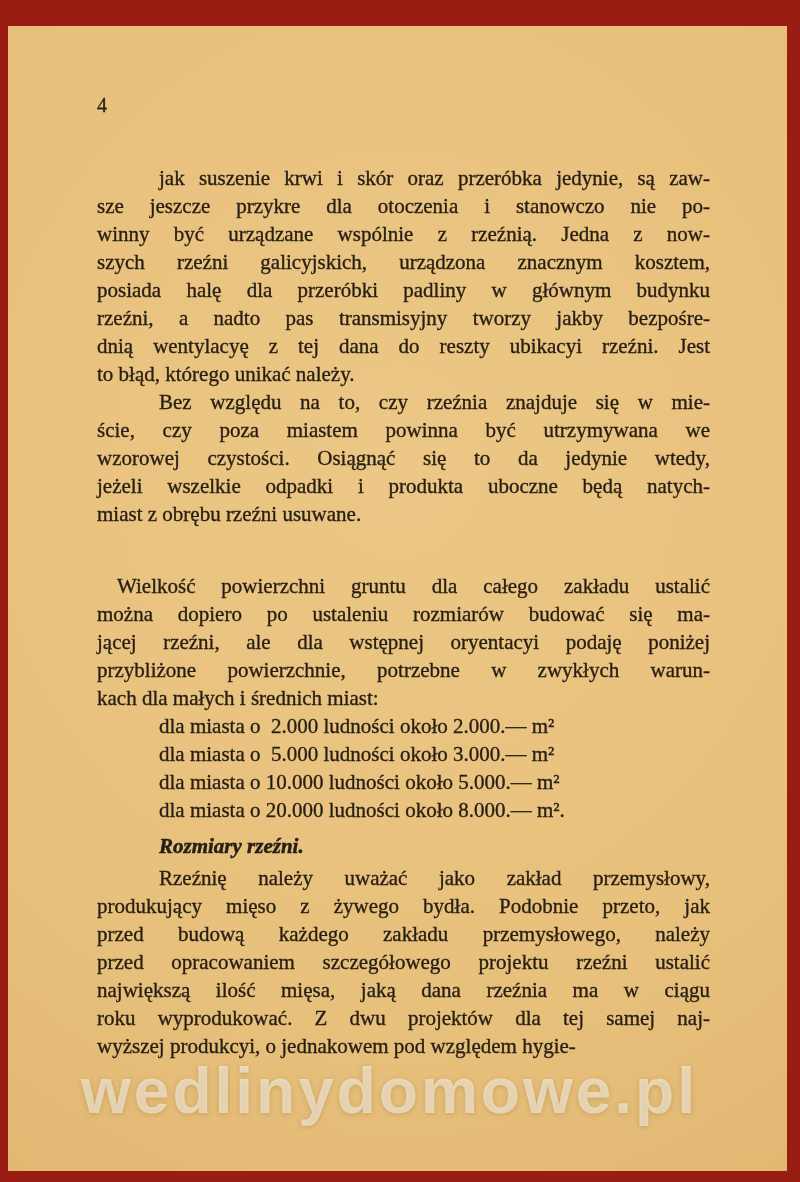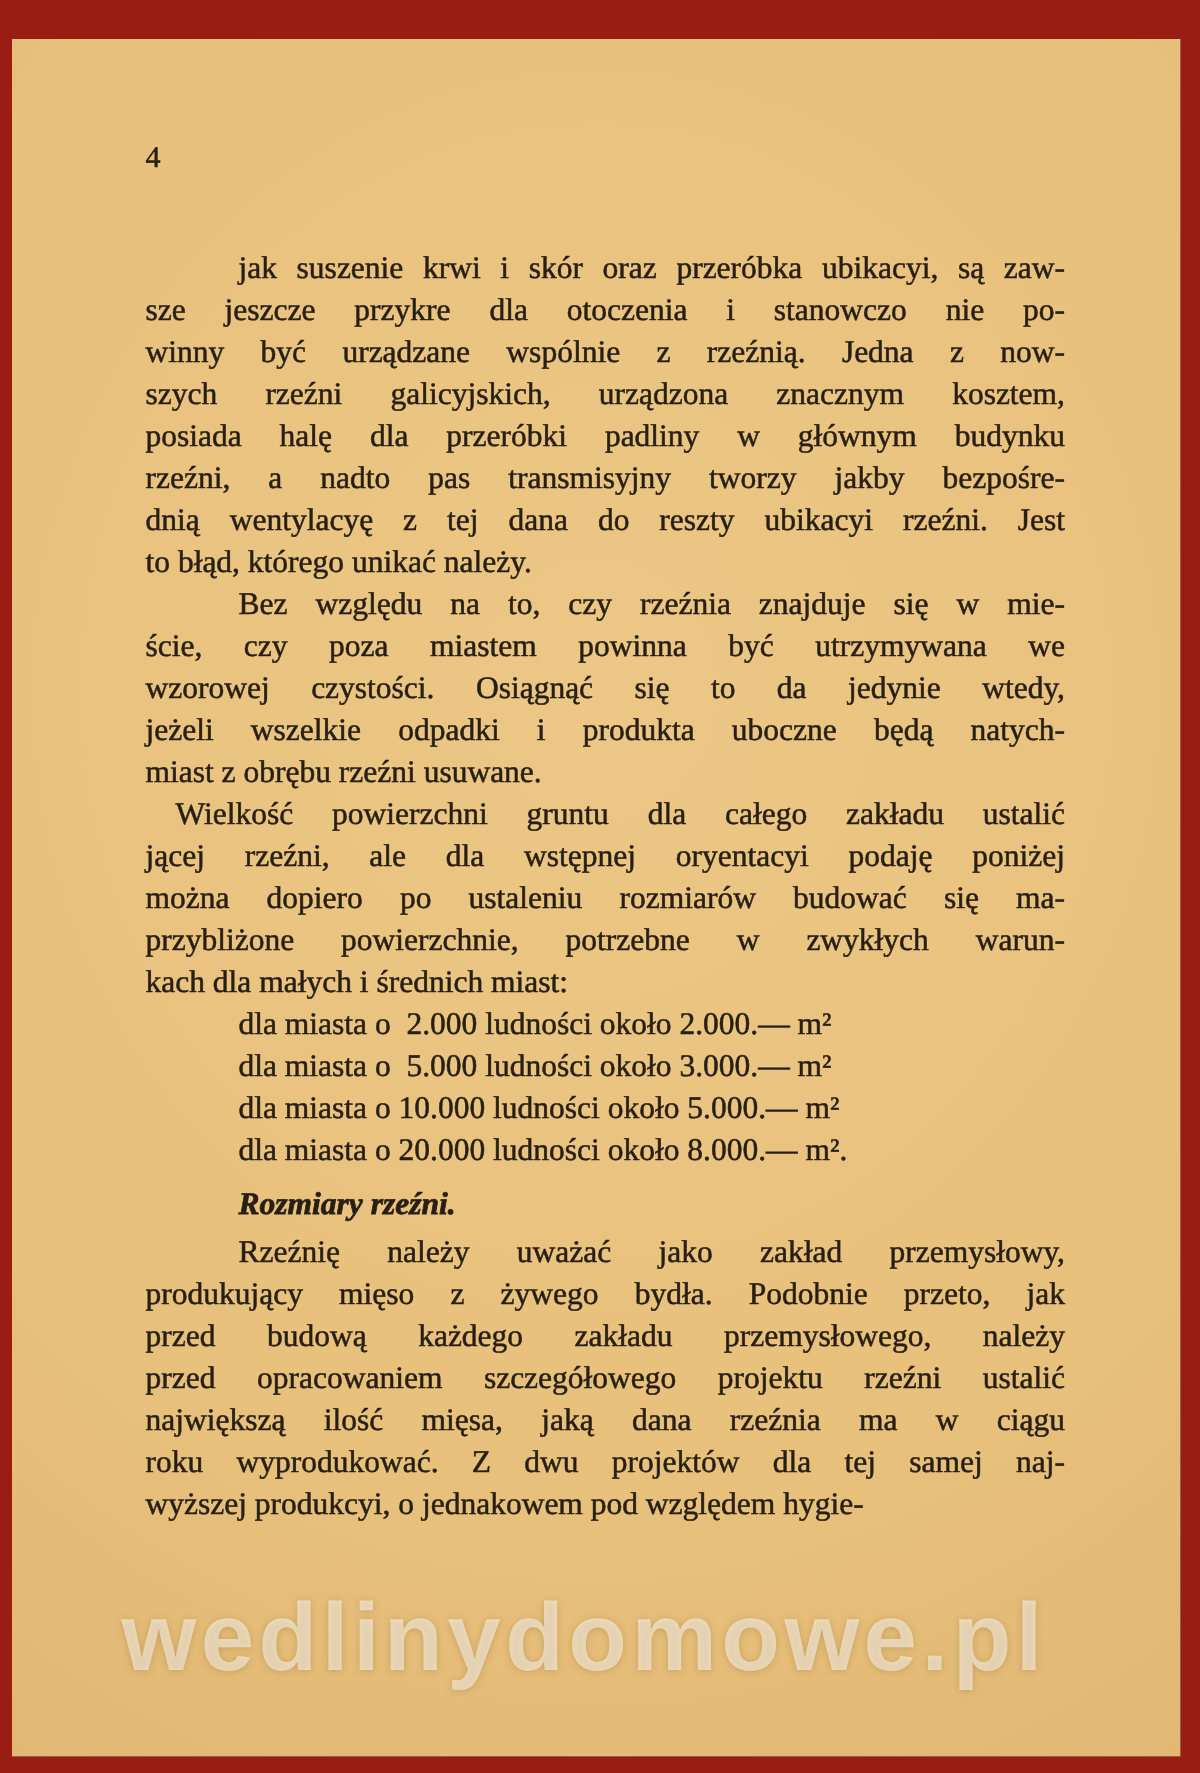--- a/index.html
+++ b/index.html
@@ -22,21 +22,21 @@
   .content {
     position: relative;
     padding: 66px 77px 0 89px;
     font-size: 21px; line-height: 28px;
     -webkit-text-stroke: 0.35px currentColor;
   }
   .page-number { font-size: 20px; line-height: 26px; margin-bottom: 46px; }
   .para .line { text-align: justify; text-align-last: justify; }
   .para .line.last { text-align-last: left; }
   .para.indent .line:first-child { text-indent: 62px; }
-  .para.small-indent .line:first-child { text-indent: 20px; }
+  .para.small-indent .line:first-child { text-indent: 20px; margin-top: 44px; }
   .list .line { text-align: center; text-align-last: left; white-space: pre; padding-left: 62px; }
   .heading {
     font-weight: bold; padding-left: 62px;
     margin-top: 8px; margin-bottom: 4px; font-style: italic;
     -webkit-text-stroke: 0.5px currentColor;
   }
   .watermark {
     position: absolute; left: 0; right: 16px; top: 1028px;
     text-align: center;
     font-family: "Liberation Sans", "DejaVu Sans", sans-serif;
@@ -47,42 +47,42 @@
   }
 </style>
 </head>
 <body>
 
 <div class="page">
   <div class="content">
     <div class="page-number">4</div>
 
     <div class="para indent">
-        <div class="line">jak suszenie krwi i skór oraz przeróbka ubikacyi, są zaw-</div>
+        <div class="line">jak suszenie krwi i skór oraz przeróbka jedynie, są zaw-</div>
         <div class="line">sze jeszcze przykre dla otoczenia i stanowczo nie po-</div>
         <div class="line">winny być urządzane wspólnie z rzeźnią. Jedna z now-</div>
         <div class="line">szych rzeźni galicyjskich, urządzona znacznym kosztem,</div>
         <div class="line">posiada halę dla przeróbki padliny w głównym budynku</div>
         <div class="line">rzeźni, a nadto pas transmisyjny tworzy jakby bezpośre-</div>
         <div class="line">dnią wentylacyę z tej dana do reszty ubikacyi rzeźni. Jest</div>
         <div class="line last">to błąd, którego unikać należy.</div>
       </div>
 
     <div class="para indent">
         <div class="line">Bez względu na to, czy rzeźnia znajduje się w mie-</div>
         <div class="line">ście, czy poza miastem powinna być utrzymywana we</div>
         <div class="line">wzorowej czystości. Osiągnąć się to da jedynie wtedy,</div>
         <div class="line">jeżeli wszelkie odpadki i produkta uboczne będą natych-</div>
         <div class="line last">miast z obrębu rzeźni usuwane.</div>
       </div>
 
     <div class="para small-indent">
         <div class="line">Wielkość powierzchni gruntu dla całego zakładu ustalić</div>
+        <div class="line">można dopiero po ustaleniu rozmiarów budować się ma-</div>
         <div class="line">jącej rzeźni, ale dla wstępnej oryentacyi podaję poniżej</div>
-        <div class="line">można dopiero po ustaleniu rozmiarów budować się ma-</div>
         <div class="line">przybliżone powierzchnie, potrzebne w zwykłych warun-</div>
         <div class="line last">kach dla małych i średnich miast:</div>
       </div>
 
     <div class="list">
         <div class="line">dla miasta o  2.000 ludności około 2.000.— m²</div>
         <div class="line">dla miasta o  5.000 ludności około 3.000.— m²</div>
         <div class="line">dla miasta o 10.000 ludności około 5.000.— m²</div>
         <div class="line last">dla miasta o 20.000 ludności około 8.000.— m².</div>
       </div>

